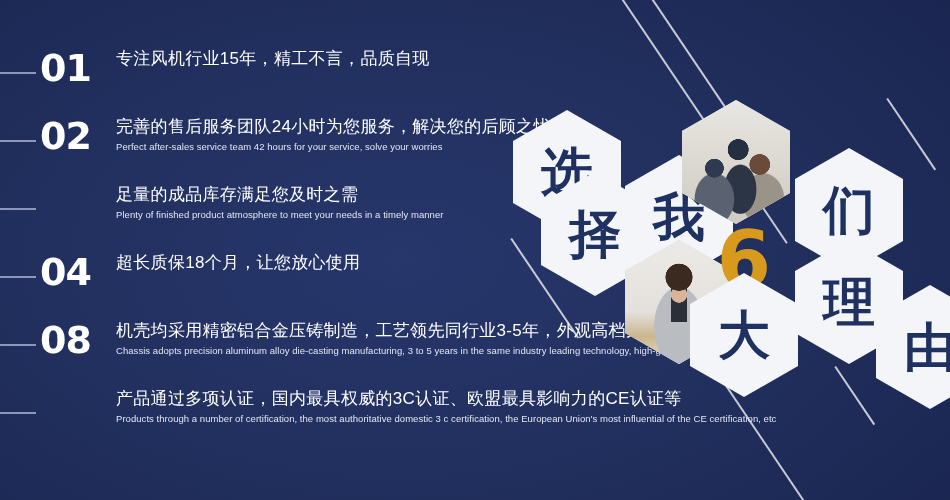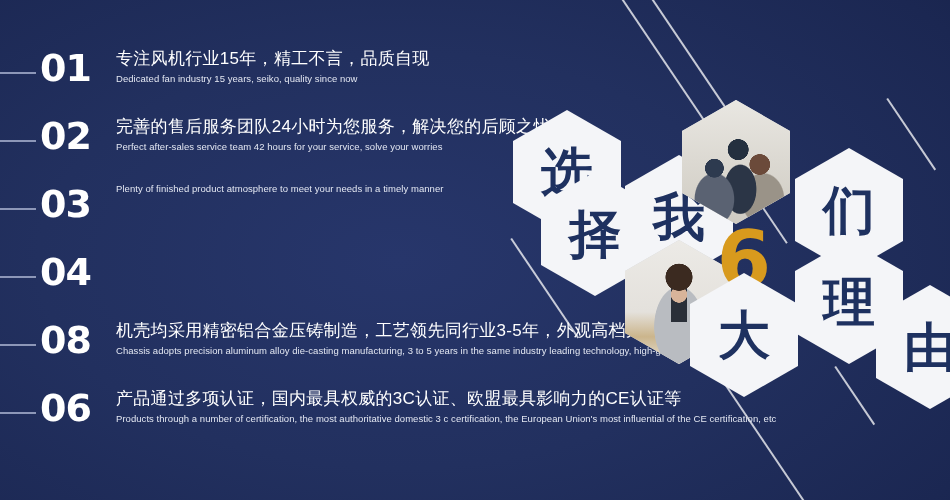--- a/index.html
+++ b/index.html
@@ -149,60 +149,59 @@
   <div class="diag" style="left:718px; top:372px; width:175px; height:1.5px; transform: rotate(56deg);"></div>
   <div class="diag" style="left:836px; top:366px; width:70px; height:1.5px; transform: rotate(56deg);"></div>
 
   <div class="reasons">
 
     <div class="reason-row">
       <div class="rule"></div>
       <div class="num">01</div>
       <div class="texts">
         <div class="cn">专注风机行业15年，精工不言，品质自现</div>
-        <div class="en">Dedicated fan industry 15 years, seiko, quality since now</div>
       </div>
     </div>
 
     <div class="reason-row">
       <div class="rule"></div>
       <div class="num">02</div>
       <div class="texts">
         <div class="cn">完善的售后服务团队24小时为您服务，解决您的后顾之忧</div>
         <div class="en">Perfect after-sales service team 42 hours for your service, solve your worries</div>
       </div>
     </div>
 
     <div class="reason-row">
       <div class="rule"></div>
-      <div class="num">03</div>
-      <div class="texts">
+      <div class="texts">
+        <div class="cn">足量的成品库存满足您及时之需</div>
         <div class="en">Plenty of finished product atmosphere to meet your needs in a timely manner</div>
       </div>
     </div>
 
     <div class="reason-row">
       <div class="rule"></div>
       <div class="num">04</div>
       <div class="texts">
+        <div class="cn">超长质保18个月，让您放心使用</div>
       </div>
     </div>
 
     <div class="reason-row">
       <div class="rule"></div>
       <div class="num">08</div>
       <div class="texts">
         <div class="cn">机壳均采用精密铝合金压铸制造，工艺领先同行业3-5年，外观高档大气</div>
         <div class="en">Chassis adopts precision aluminum alloy die-casting manufacturing, 3 to 5 years in the same industry leading technology, high-grade appearance atmosphere</div>
       </div>
     </div>
 
     <div class="reason-row">
       <div class="rule"></div>
-      <div class="num">06</div>
       <div class="texts">
         <div class="cn">产品通过多项认证，国内最具权威的3C认证、欧盟最具影响力的CE认证等</div>
         <div class="en">Products through a number of certification, the most authoritative domestic 3 c certification, the European Union's most influential of the CE certification, etc</div>
       </div>
     </div>
 
   </div>
 
   <div class="hexwrap">
 

